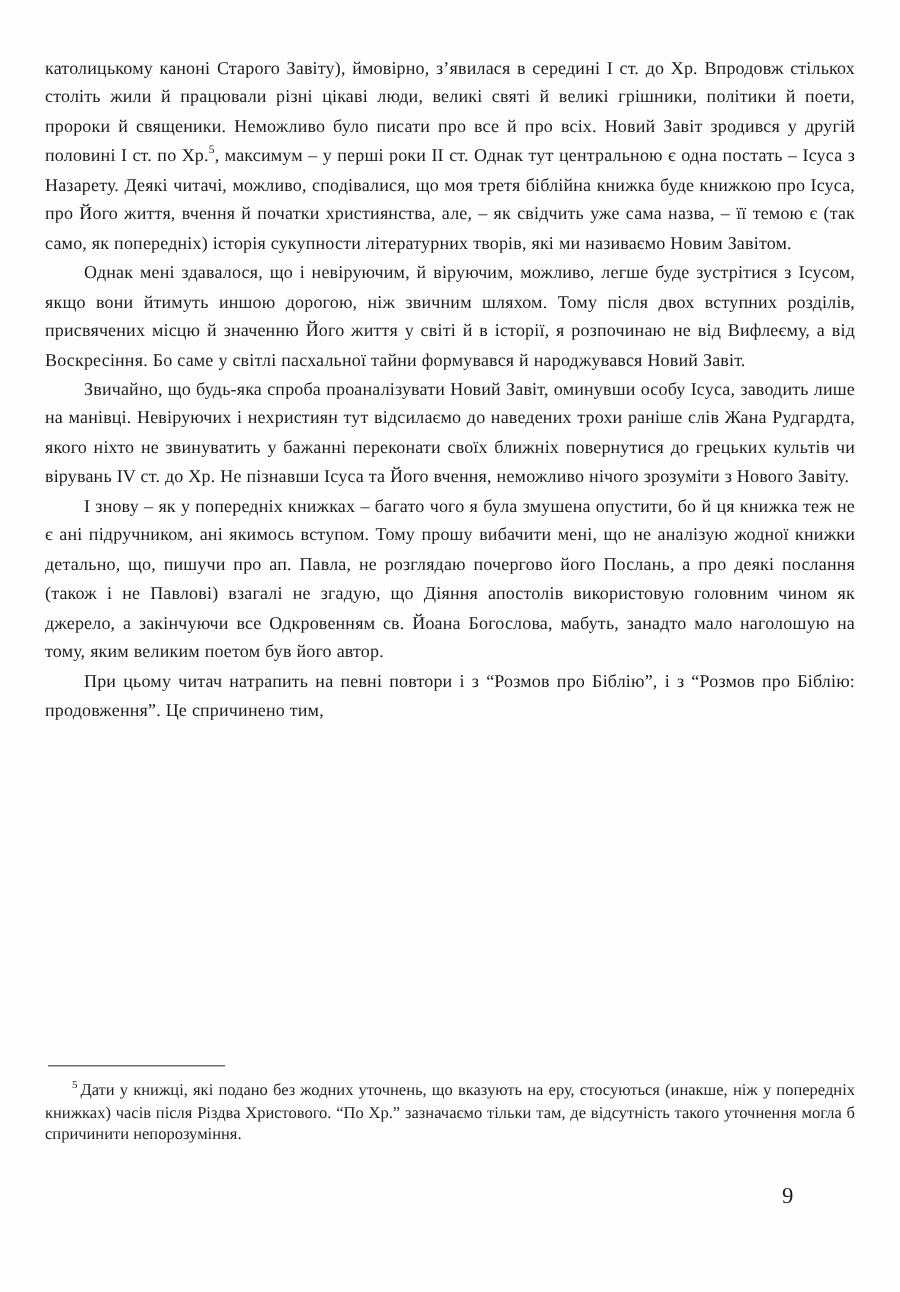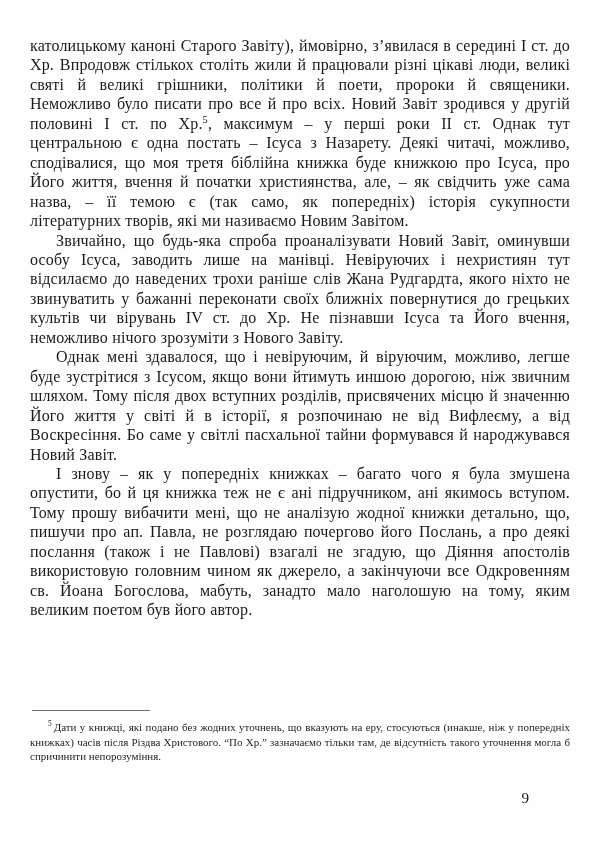--- a/index.html
+++ b/index.html
@@ -19,21 +19,21 @@
   .page {
     position: relative;
     box-sizing: border-box;
     width: 600px;
     height: 861px;
     padding: 36px 30px 0 30px;
     background: #fefefe;
   }
 
   .body-text {
-    font-size: 16px;
+    font-size: 12px;
     line-height: 19.45px;
     text-align: justify;
     text-justify: inter-word;
     hyphens: manual;
     -webkit-hyphens: manual;
     letter-spacing: 0.01em;
     word-spacing: 0.01em;
   }
 
   .body-text p {
@@ -93,26 +93,27 @@
 </style>
 </head>
 <body>
 
 <div class="page">
 
   <div class="body-text">
 
     <p class="no-indent"><span>католицькому каноні Старого Завіту), ймовірно, з’явилася в середині I ст. до Хр. Впродовж стількох століть жили й працювали різні цікаві люди, великі святі й великі грішники, політики й поети, пророки й священики. Неможливо було писати про все й про всіх. Новий Завіт зродився у другій половині I ст. по Хр.</span><sup class="fn-ref">5</sup><span>, максимум – у перші роки II ст. Однак тут центральною є одна постать – Ісуса з Назарету. Деякі читачі, можливо, сподівалися, що моя третя біблійна книжка буде книжкою про Ісуса, про Його життя, вчення й початки християнства, але, – як свідчить уже сама назва, – її темою є (так само, як попередніх) історія сукупности літературних творів, які ми називаємо Новим Завітом.</span></p>
 
+    <p>Однак мені здавалося, що і невіруючим, й віруючим, можливо, легше буде зустрітися з Ісусом, якщо вони йтимуть иншою дорогою, ніж звичним шляхом. Тому після двох вступних розділів, присвячених місцю й значенню Його життя у світі й в історії, я розпочинаю не від Вифлеєму, а від Воскресіння. Бо саме у світлі пасхальної тайни формувався й народжувався Новий Завіт.</p>
+
     <p>Звичайно, що будь-яка спроба проаналізувати Новий Завіт, оминувши особу Ісуса, заводить лише на манівці. Невіруючих і нехристиян тут відсилаємо до наведених трохи раніше слів Жана Рудгардта, якого ніхто не звинуватить у бажанні переконати своїх ближніх повернутися до грецьких культів чи вірувань IV ст. до Хр. Не пізнавши Ісуса та Його вчення, неможливо нічого зрозуміти з Нового Завіту.</p>
-
-    <p>Однак мені здавалося, що і невіруючим, й віруючим, можливо, легше буде зустрітися з Ісусом, якщо вони йтимуть иншою дорогою, ніж звичним шляхом. Тому після двох вступних розділів, присвячених місцю й значенню Його життя у світі й в історії, я розпочинаю не від Вифлеєму, а від Воскресіння. Бо саме у світлі пасхальної тайни формувався й народжувався Новий Завіт.</p>
 
     <p>І знову – як у попередніх книжках – багато чого я була змушена опустити, бо й ця книжка теж не є ані підручником, ані якимось вступом. Тому прошу вибачити мені, що не аналізую жодної книжки детально, що, пишучи про ап. Павла, не розглядаю почергово його Послань, а про деякі послання (також і не Павлові) взагалі не згадую, що Діяння апостолів використовую головним чином як джерело, а закінчуючи все Одкровенням св. Йоана Богослова, мабуть, занадто мало наголошую на тому, яким великим поетом був його автор.</p>
 
+    <p>При цьому читач натрапить на певні повтори і з “Розмов про Біблію”, і з “Розмов про Біблію: продовження”. Це спричинено тим,</p>
 
   </div>
 
   <div class="footnote-area">
     <div class="footnote-rule"></div>
     <p class="footnote-text"><sup class="fn-num">5</sup><span>Дати у книжці, які подано без жодних уточнень, що вказують на еру, стосуються (инакше, ніж у попередніх книжках) часів після Різдва Христового. “По Хр.” зазначаємо тільки там, де відсутність такого уточнення могла б спричинити непорозуміння.</span></p>
   </div>
 
   <div class="page-number">9</div>
 

